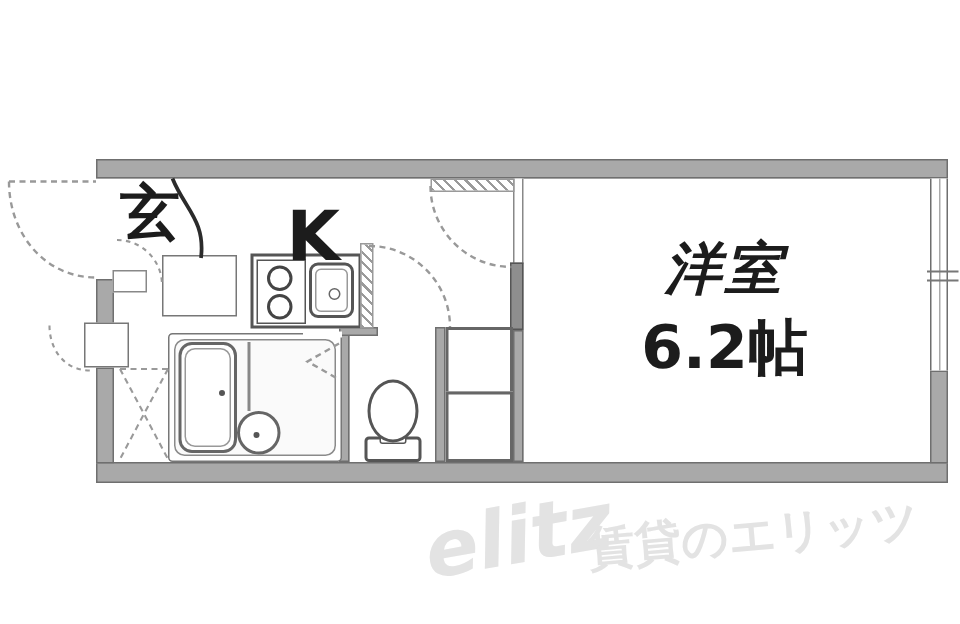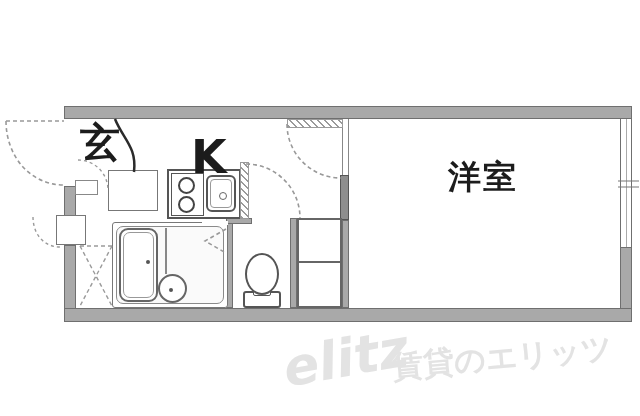--- a/index.html
+++ b/index.html
@@ -81,18 +81,19 @@
     <path d="M 287 124 C 287 153.8, 311.2 178, 341 178" fill="none" stroke="#999" stroke-width="1.6" stroke-dasharray="4 3"></path>
     <path d="M 246 164 C 275.8 164, 300 188.2, 300 218" fill="none" stroke="#999" stroke-width="1.6" stroke-dasharray="4 3"></path>
     <path d="M 226 229 L 205 241 L 226 253" fill="none" stroke="#999" stroke-width="1.6" stroke-dasharray="4 3"></path>
     <path d="M 80 246 H 112 M 80 246 L 112 306 M 112 246 L 80 306" fill="none" stroke="#9a9a9a" stroke-width="1.4" stroke-dasharray="4 3"></path>
     <path d="M 618 181 H 639 M 618 187 H 639" fill="none" stroke="#777" stroke-width="1.2"></path>
     <path d="M 115 119 C 123 139, 137 147, 134 172" fill="none" stroke="#2b2b2b" stroke-width="2.5"></path>
   </svg>
 
   <div class="lbl" style="left:80px;top:122px;font-size:40px;">玄</div>
   <div class="lbl" style="left:191px;top:134px;font-size:46px;">K</div>
-  <div class="lbl center" style="left:398px;top:160px;width:170px;font-size:33px;letter-spacing:2px;">洋室</div>
+  <div class="lbl center" style="left:398px;top:160px;width:170px;font-size:38px;letter-spacing:2px;font-style:italic;">洋室</div>
+  <div class="lbl center" style="left:398px;top:212px;width:170px;font-size:40px;">6.2帖</div>
 
   <div class="wm" style="left:283px;top:332px;font-size:52px;font-style:italic;transform:rotate(-10deg);">elitz</div>
   <div class="wm" style="left:392px;top:342px;font-size:31px;transform:rotate(-5deg);">賃貸のエリッツ</div>
 
 </div>
 
 </body></html>

